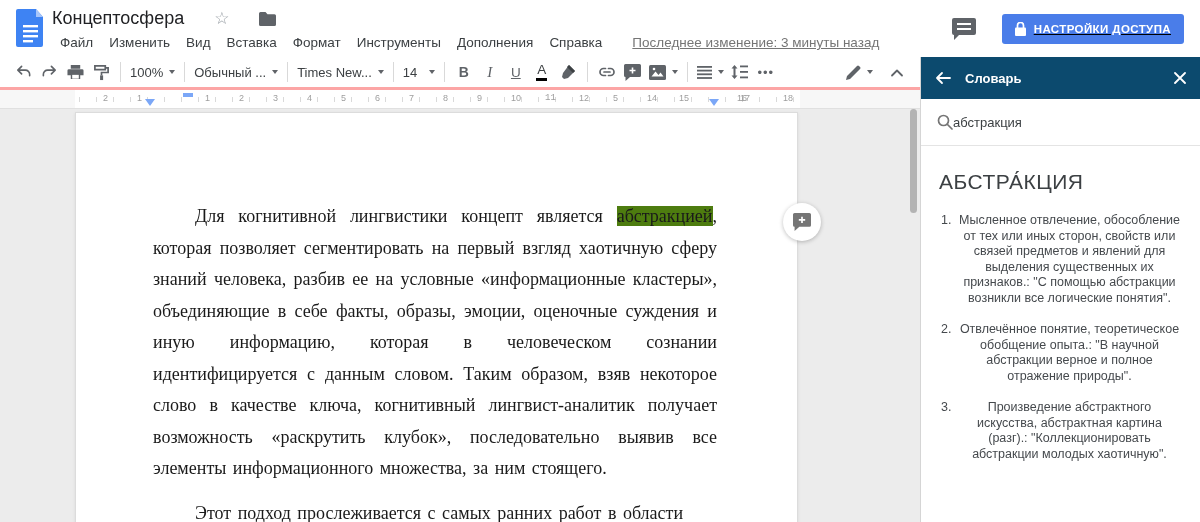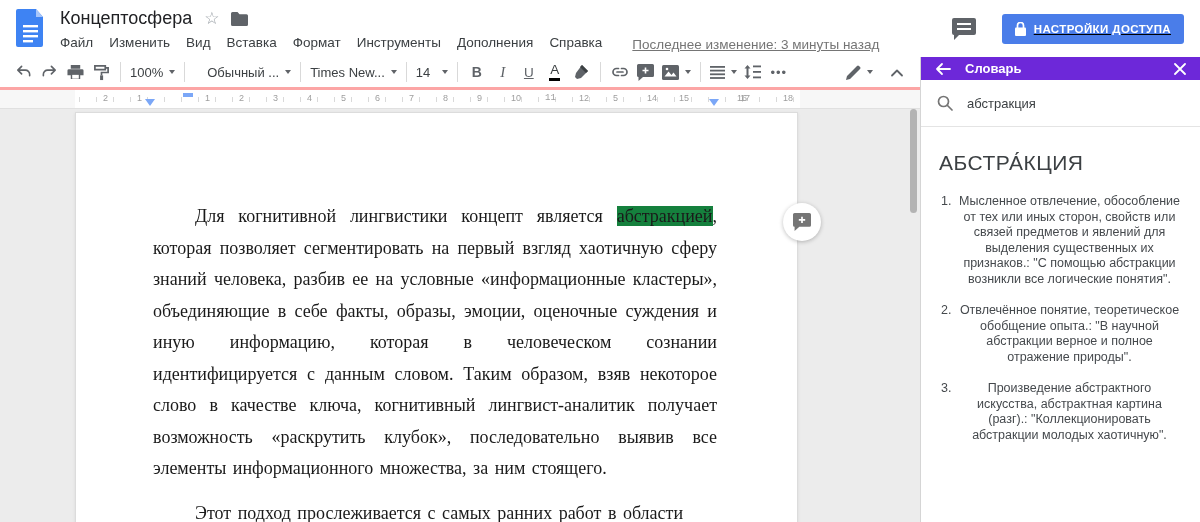--- a/index.html
+++ b/index.html
@@ -3,25 +3,25 @@
 <meta charset="utf-8">
 <style>
   * { box-sizing: border-box; margin: 0; padding: 0; }
   html,body { width:1200px; height:522px; overflow:hidden; }
   body { font-family:"Liberation Sans", sans-serif; background:#fff; position:relative; }
   .app { position:absolute; inset:0; width:1200px; height:522px; background:#fff; }
 
   
   .topbar { position:absolute; left:0; top:0; width:1200px; height:57px; background:#fff; }
   .docs-logo { position:absolute; left:16px; top:9px; cursor:pointer; }
-  .title-row { position:absolute; left:60px; top:8px; display:flex; align-items:center; }
+  .title-row { position:absolute; left:52px; top:8px; display:flex; align-items:center;gap:18px; }
   .doc-title { font-size:18px; color:#202124; }
   .star { margin-left:12px; color:#9aa0a6; font-size:17px; line-height:1; cursor:pointer; }
   .folder { margin-left:12px; cursor:pointer; display:flex; }
-  .menu-row { position:absolute; left:58px; top:33px; display:flex; align-items:flex-end; }
+  .menu-row { position:absolute; left:58px; top:33px; display:flex; align-items:center; }
   .menu-item { font-size:13.5px; color:#3c4043; padding:2px 8px; cursor:pointer; border-radius:2px; }
   .menu-item:first-child { padding-left:2px; }
   .last-edit { font-size:13.5px; color:#757575; text-decoration:underline; margin-left:22px; cursor:pointer; }
   .topbar-right { position:absolute; right:16px; top:14px; display:flex; align-items:center;text-decoration:underline; }
   .comment-top { margin-right:26px; cursor:pointer; display:flex; }
   .share-btn { background:#4a7de9; color:#fff; border:none; border-radius:3px; height:30px;
                padding:0 13px; font-size:11.5px; font-weight:bold; letter-spacing:.4px;
                display:flex; align-items:center; gap:8px; cursor:pointer; font-family:"Liberation Sans",sans-serif; }
 
   
@@ -54,35 +54,35 @@
   .marker-rect { position:absolute; width:10px; height:4px; background:#7ba7f7; top:3px; cursor:pointer; }
 
   
   .docarea { position:absolute; left:0; top:109px; width:920px; height:413px; background:#ececec; overflow:hidden; }
   .page { position:absolute; left:75px; top:3px; width:723px; height:640px; background:#fff;
           border:1px solid #dcdcdc; box-shadow:0 1px 3px rgba(0,0,0,.08);
           padding:88px 80px 0 77px; }
   .doc-text { font-family:"Liberation Serif", serif; font-size:18px; line-height:31.5px;
               color:#1a1a1a; text-align:justify; word-spacing:2px; }
   .doc-text p { text-indent:42px; margin-bottom:13px; }
-  .hl { background:#15803d; }
+  .hl { background:#4d7c0f; }
   .doc-scrollbar { position:absolute; left:910px; top:0; width:7px; height:104px;
                    background:#b3b3b3; border-radius:4px; cursor:pointer; }
   .float-comment { position:absolute; left:783px; top:94px; width:38px; height:38px; border-radius:50%;
                    background:#fff; box-shadow:0 1px 4px rgba(0,0,0,.25); display:flex; align-items:center;
                    justify-content:center; cursor:pointer; }
 
   
   .panel { position:absolute; left:920px; top:57px; width:280px; height:465px; background:#fff;
            border-left:1px solid #d5d5d5; }
-  .panel-header { height:23px; background:#6d28d9; display:flex; align-items:center; padding:0 14px; }
+  .panel-header { height:42px; background:#0c4a6e; display:flex; align-items:center; padding:0 14px; }
   .panel-title { color:#fff; font-size:13px; font-weight:bold; margin-left:14px; flex:1; }
   .panel-back, .panel-close { display:flex; cursor:pointer; }
   .panel-search { height:47px; display:flex; align-items:center; padding:0 16px; border-bottom:1px solid #e4e4e4; }
-  .search-input { border:none; outline:none; flex:1; margin-left:14px; font-size:13px; color:#3c4043;
+  .search-input { border:none; outline:none; flex:1; font-size:13px; color:#3c4043;
                   font-family:"Liberation Sans",sans-serif; background:transparent; }
   .panel-content { padding:24px 18px 0 18px; }
   .headword { font-size:21px; color:#3c4043; letter-spacing:.5px; margin-bottom:19px; font-weight:normal; }
   .gender { font-size:12.5px; font-style:italic; color:#5f6368; margin-bottom:22px; }
   .defs { margin-left:16px; font-size:12.5px; color:#45494d; line-height:15.5px;text-align:center; }
   .defs li { margin-bottom:16px; padding-left:2px; }
 </style>
 </head>
 <body>
 
@@ -167,21 +167,21 @@
           <path d="M13 4 h3 v5 h-7 v3" fill="none" stroke="#5f6368" stroke-width="1.8"></path>
           <rect x="7.5" y="12" width="3.2" height="5" fill="#5f6368"></rect>
         </svg>
     </span>
     <span class="tsep"></span>
     <span class="tbtn">
       <span class="tlabel">100%</span>
       <span class="caret"></span>
     </span>
     <span class="tsep"></span>
-    <span class="tbtn" style="min-width:76px; margin-left:13px;">
+    <span class="tbtn" style="min-width:76px; ">
       <span class="tlabel">Обычный ...</span>
       <span class="caret"></span>
     </span>
     <span class="tsep"></span>
     <span class="tbtn" style="min-width:84px; justify-content:space-between;">
       <span class="tlabel">Times New...</span>
       <span class="caret"></span>
     </span>
     <span class="tsep"></span>
     <span class="tbtn" style="min-width:38px; justify-content:space-between;">

